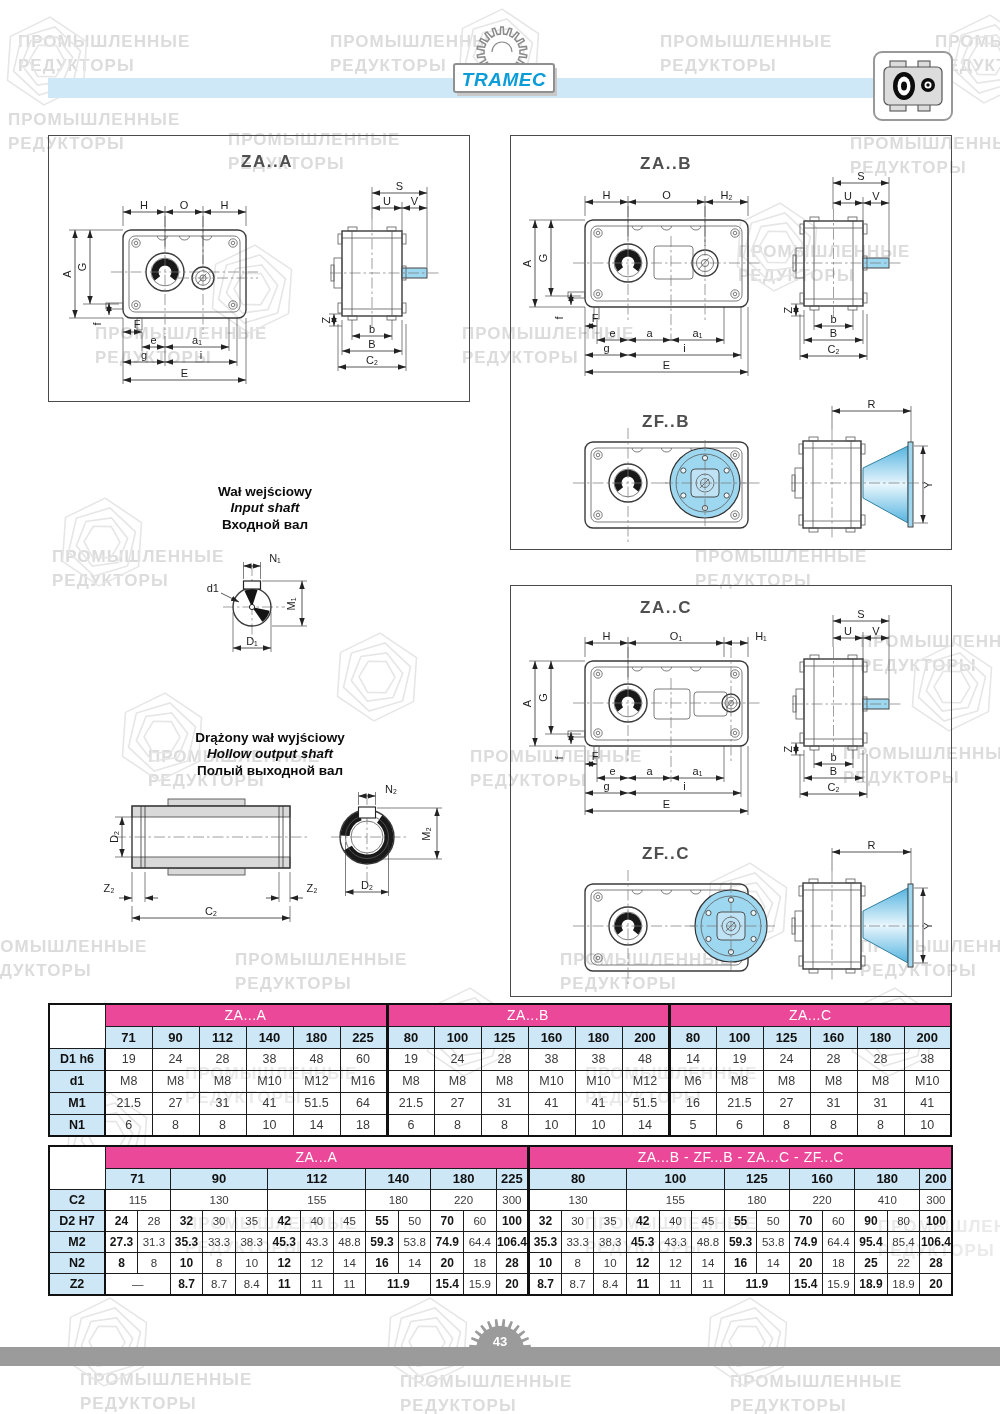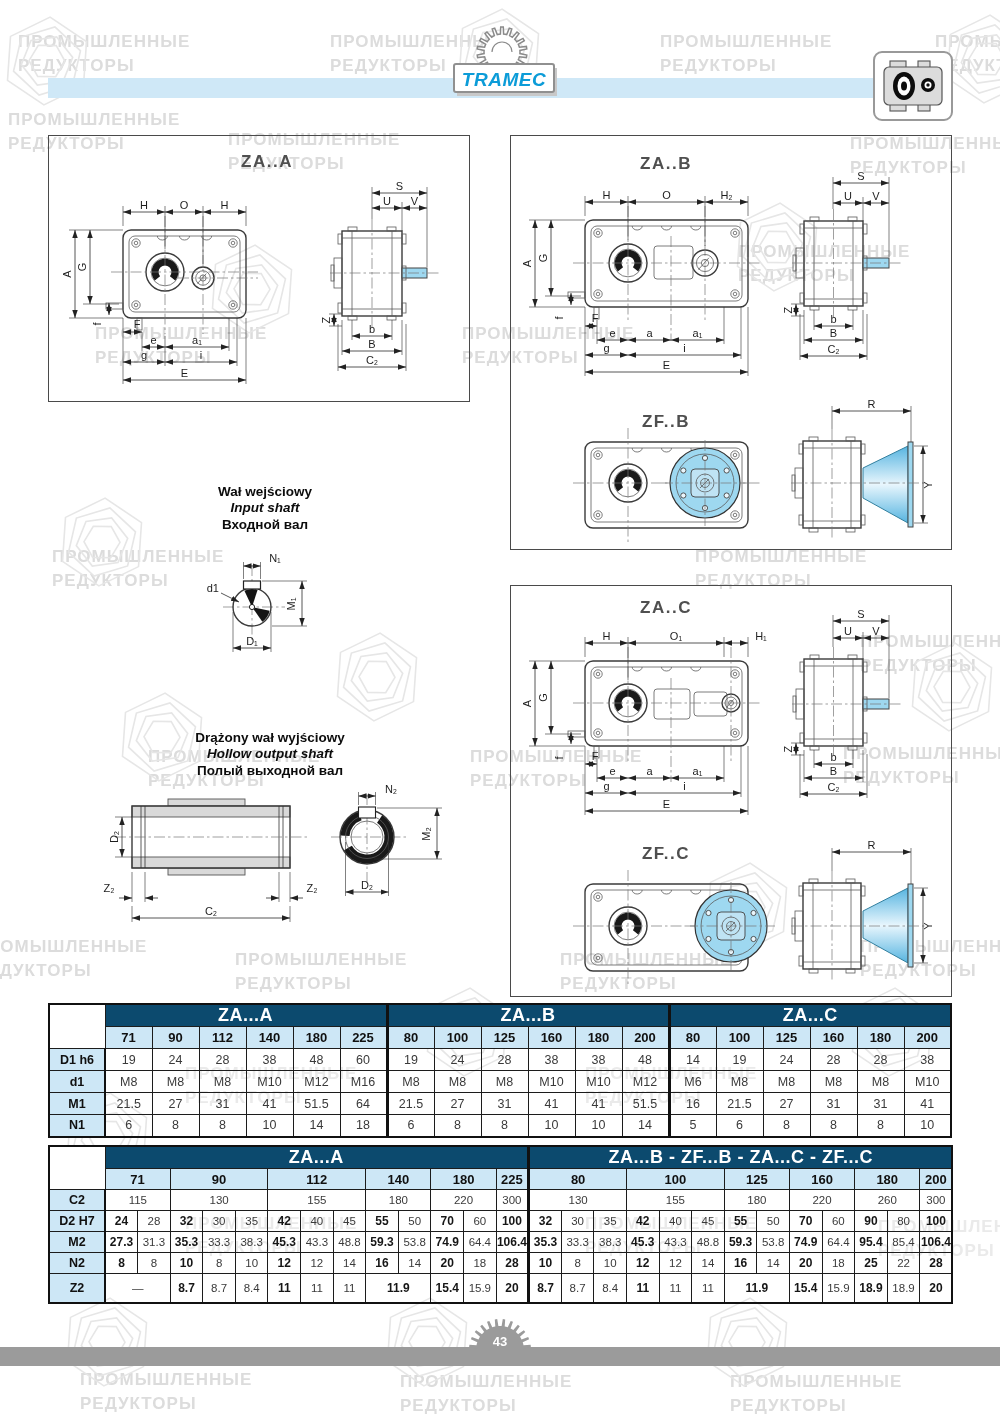--- a/index.html
+++ b/index.html
@@ -27,21 +27,21 @@
   .brand{position:absolute;left:454px;top:67px;width:100px;height:26px;line-height:26px;
          text-align:center;font-weight:bold;font-style:italic;font-size:19px;color:#0c9cd8;
          letter-spacing:.5px;z-index:3}
   .shaft-head{position:absolute;z-index:1;text-align:center;font-size:13.5px;color:#0c0c0c;
               line-height:1.22;font-weight:bold}
   .shaft-head .en{font-style:italic}
   .tblwrap{position:absolute;z-index:2}
   .dtable{border-collapse:collapse;table-layout:fixed;background:transparent;border:2px solid #111}
   .dtable td,.dtable th{border:1px solid #1c1c1c;text-align:center;vertical-align:middle;
                         padding:0;overflow:hidden}
-  .ghead{background:#0c4a6e;color:#fff;font-size:18px;font-weight:bold;letter-spacing:.5px}
+  .ghead{background:#ec4899;color:#fff;font-size:14px;font-weight:normal;letter-spacing:.5px}
   .shead{background:#cde7f6;color:#101010;font-size:13px;font-weight:bold}
   .rlabel{background:#cde7f6;color:#101010;font-size:12.5px;font-weight:bold;border-right:2px solid #111 !important}
   .corner{background:#fff}
   .dcell{font-size:12.5px;color:#3a3a3a;background:transparent}
   .t2 .dcell{font-size:11.5px}
   .dcell.b{font-weight:bold;color:#161616;font-size:13px}
   .t2 .dcell.b{font-size:12px}
   .gsep{border-left:3px solid #111 !important}
   .footbar{position:absolute;left:0;top:1347px;width:1000px;height:19px;background:#9b9b9b;z-index:1}
   .pagenum{position:absolute;left:440px;top:1334px;width:120px;text-align:center;color:#fff;
@@ -1045,21 +1045,21 @@
             <td class="dcell" colspan="2">115</td>
             <td class="dcell" colspan="3">130</td>
             <td class="dcell" colspan="3">155</td>
             <td class="dcell" colspan="2">180</td>
             <td class="dcell" colspan="2">220</td>
             <td class="dcell">300</td>
             <td class="dcell gsep" colspan="3">130</td>
             <td class="dcell" colspan="3">155</td>
             <td class="dcell" colspan="2">180</td>
             <td class="dcell" colspan="2">220</td>
-            <td class="dcell" colspan="2">260</td>
+            <td class="dcell" colspan="2">410</td>
             <td class="dcell">300</td>
           </tr>
           <tr style="height: 21px;">
             <td class="rlabel">D2 H7</td>
             <td class="dcell b">24</td>
             <td class="dcell">28</td>
             <td class="dcell b">32</td>
             <td class="dcell">30</td>
             <td class="dcell">35</td>
             <td class="dcell b">42</td>
@@ -1135,21 +1135,21 @@
             <td class="dcell">12</td>
             <td class="dcell">14</td>
             <td class="dcell b">16</td>
             <td class="dcell">14</td>
             <td class="dcell b">20</td>
             <td class="dcell">18</td>
             <td class="dcell b">25</td>
             <td class="dcell">22</td>
             <td class="dcell b">28</td>
           </tr>
-          <tr style="height: 29px;">
+          <tr style="height: 22px;">
             <td class="rlabel">Z2</td>
             <td class="dcell" colspan="2">—</td>
             <td class="dcell b">8.7</td>
             <td class="dcell">8.7</td>
             <td class="dcell">8.4</td>
             <td class="dcell b">11</td>
             <td class="dcell">11</td>
             <td class="dcell">11</td>
             <td class="dcell b" colspan="2">11.9</td>
             <td class="dcell b">15.4</td>

